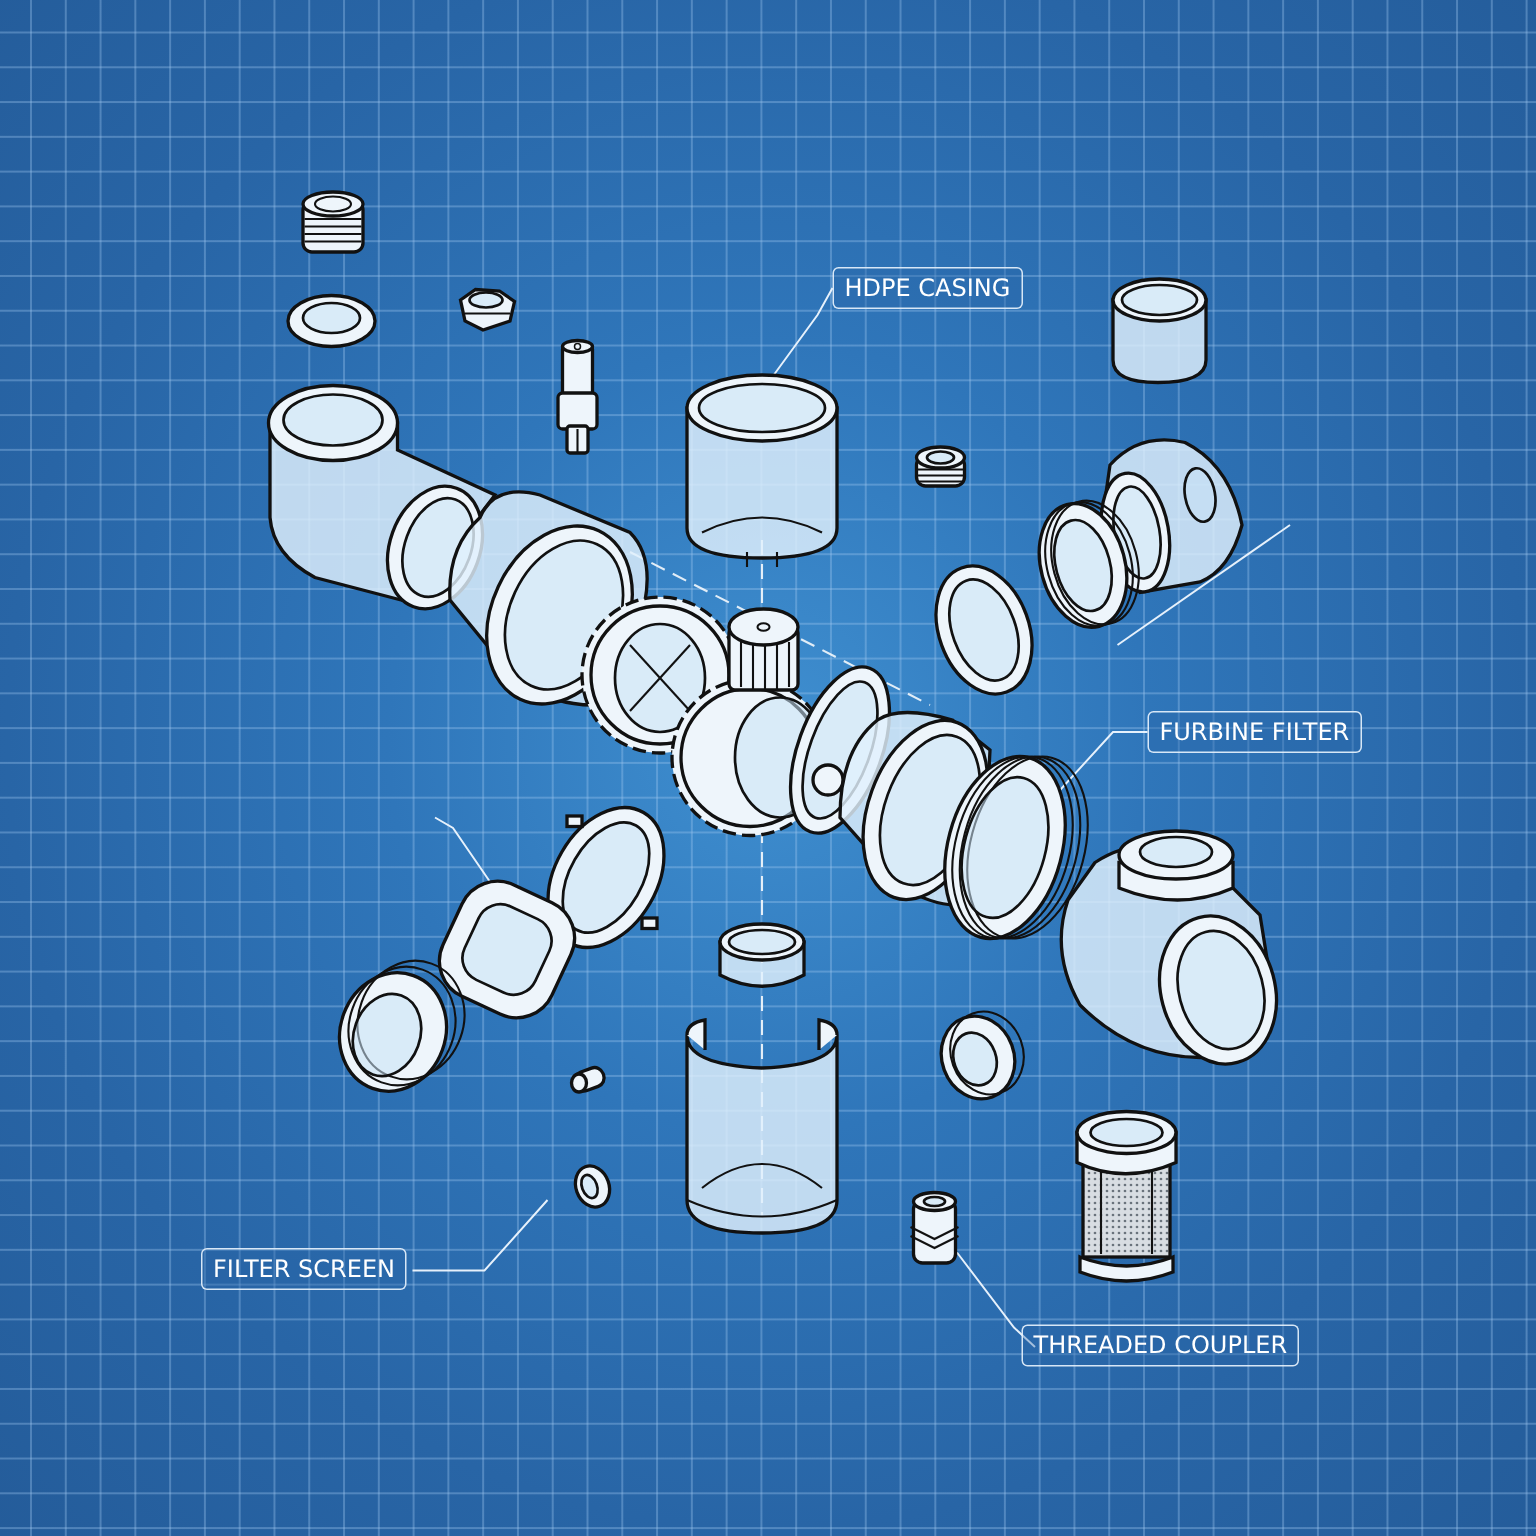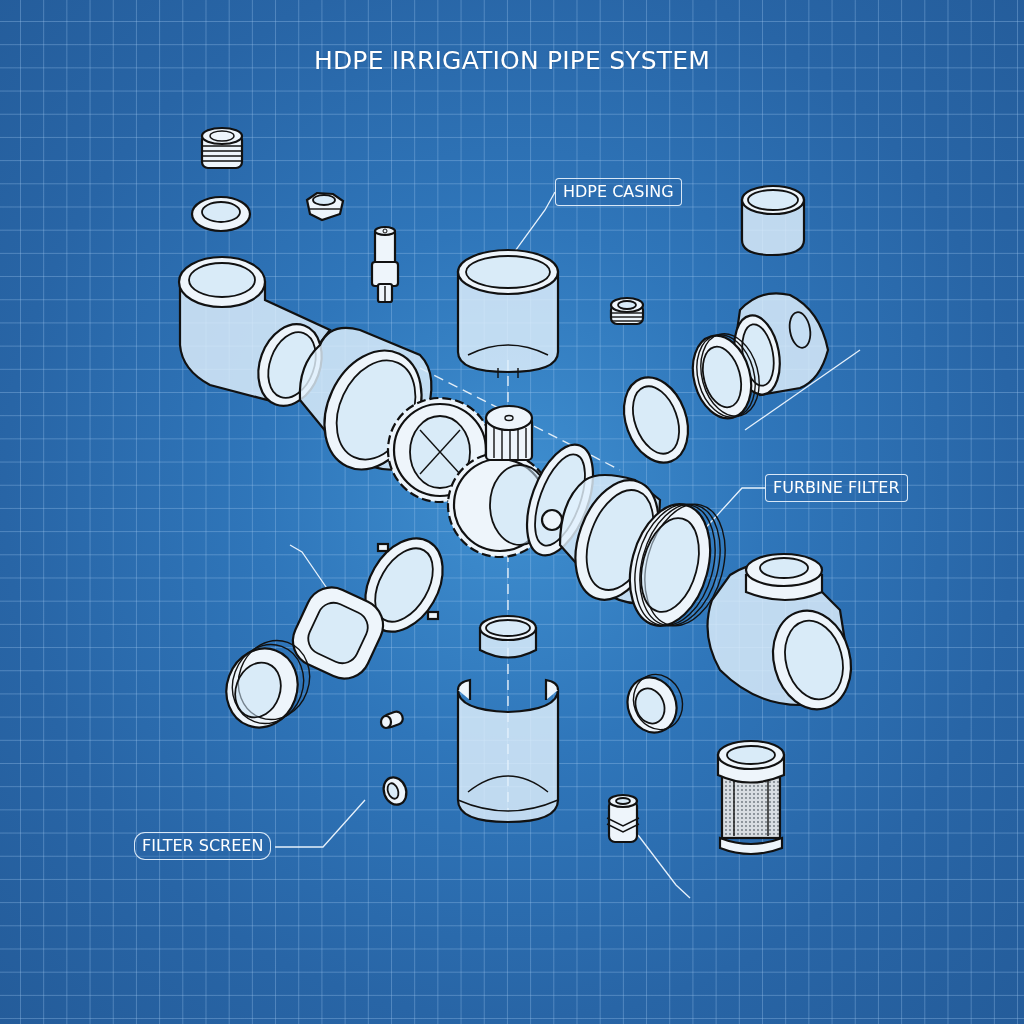--- a/index.html
+++ b/index.html
@@ -40,21 +40,20 @@
   .thin { stroke: #111; stroke-width: 1.4; fill: none; }
   .leader { stroke: rgba(240,248,255,0.95); stroke-width: 1.3; fill: none; }
   .axis { stroke: rgba(255,255,255,0.85); stroke-width: 1.4; fill: none; stroke-dasharray: 10 6; }
 </style>
 </head>
 <body>
 
 <div id="canvas">
   <div id="grid"></div>
 
-  <div id="title">HDPE IRRIGATION PIPE SYSTEM</div>
 
   <svg id="drawing" width="1024" height="1024" viewBox="0 0 1024 1024">
     <defs>
       <linearGradient id="glass" x1="0" y1="0" x2="1" y2="1">
         <stop offset="0" stop-color="#f6fbff"></stop>
         <stop offset="0.5" stop-color="#dcecf9"></stop>
         <stop offset="1" stop-color="#c9e0f3"></stop>
       </linearGradient>
       <pattern id="mesh" width="4" height="4" patternUnits="userSpaceOnUse">
         <rect width="4" height="4" fill="#d8dde2"></rect>
@@ -280,14 +279,15 @@
       <line class="thin" x1="768" y1="772" x2="768" y2="836" stroke-width="3"></line>
       <path class="part-stroke" d="M718,755 L718,775 Q750,790 784,775 L784,755 Z"></path>
       <ellipse class="part-stroke" cx="751" cy="755" rx="33" ry="14"></ellipse>
       <ellipse class="part-inner" cx="751" cy="755" rx="24" ry="9"></ellipse>
       <path class="part-stroke" d="M720,838 L720,848 Q751,860 782,848 L782,838 Q751,850 720,838 Z"></path>
     </g>
   </svg>
 
   <div class="callout" style="left:555px; top:178px;">HDPE CASING</div>
   <div class="callout" style="left:765px; top:474px;">FURBINE FILTER</div>
-  <div class="callout" style="left:134px; top:832px;border-radius:11px;">FILTER SCREEN</div>
+  <div class="callout" style="left:134px; top:832px;">FILTER SCREEN</div>
+  <div class="callout" style="left:681px; top:883px;">THREADED COUPLER</div>
 </div>
 
 </body></html>

